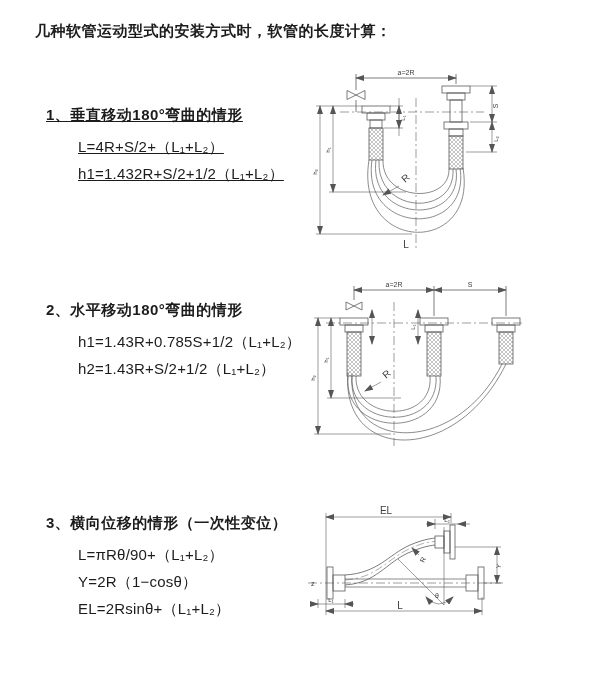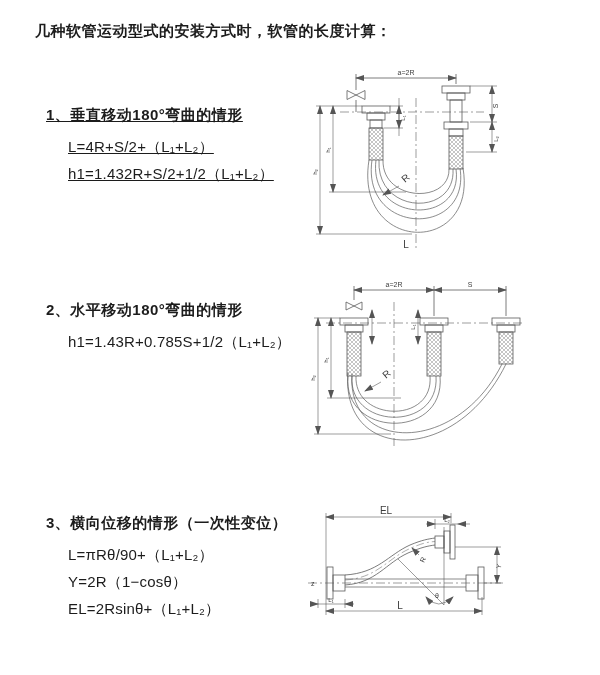--- a/index.html
+++ b/index.html
@@ -8,21 +8,21 @@
     font-family:"Liberation Sans","DejaVu Sans",sans-serif;
     color:#1c1c1c;overflow:hidden;
   }
   .page-title{
     position:absolute;left:35px;top:22px;font-size:15px;font-weight:700;
     letter-spacing:0.5px;white-space:nowrap;
   }
   .section{position:absolute;left:46px;}
   #sec1{top:106px;text-decoration:underline;} #sec2{top:301px;} #sec3{top:514px;}
   .heading{font-size:15px;font-weight:700;letter-spacing:0.5px;white-space:nowrap;}
-  .formulas{margin:8px 0 0 22px;font-size:15px;line-height:27px;white-space:nowrap;letter-spacing:0.2px;}
+  .formulas{margin:8px 0 0 32px;font-size:15px;line-height:27px;white-space:nowrap;letter-spacing:0.2px;}
   .formulas div{height:27px;}
   .diagram{position:absolute;}
   #d1{left:306px;top:64px;}
   #d2{left:306px;top:276px;}
   #d3{left:298px;top:497px;}
   svg{display:block;}
   svg text{font-family:"Liberation Sans","DejaVu Sans",sans-serif;fill:#3c3c3c;}
   .dimtxt{font-size:7px;}
   .bigtxt{font-size:10px;}
   .tinytxt{font-size:6px;}
@@ -37,20 +37,21 @@
   <div class="formulas">
     <div>L=4R+S/2+（L₁+L₂）</div>
     <div>h1=1.432R+S/2+1/2（L₁+L₂）</div>
   </div>
 </div>
 
 <div class="section" id="sec2">
   <div class="heading">2、水平移动180°弯曲的情形</div>
   <div class="formulas">
     <div>h1=1.43R+0.785S+1/2（L₁+L₂）</div>
+    <div>h2=1.43R+S/2+1/2（L₁+L₂）</div>
   </div>
 </div>
 
 <div class="section" id="sec3">
   <div class="heading">3、横向位移的情形（一次性变位）</div>
   <div class="formulas">
     <div>L=πRθ/90+（L₁+L₂）</div>
     <div>Y=2R（1−cosθ）</div>
     <div>EL=2Rsinθ+（L₁+L₂）</div>
   </div>

